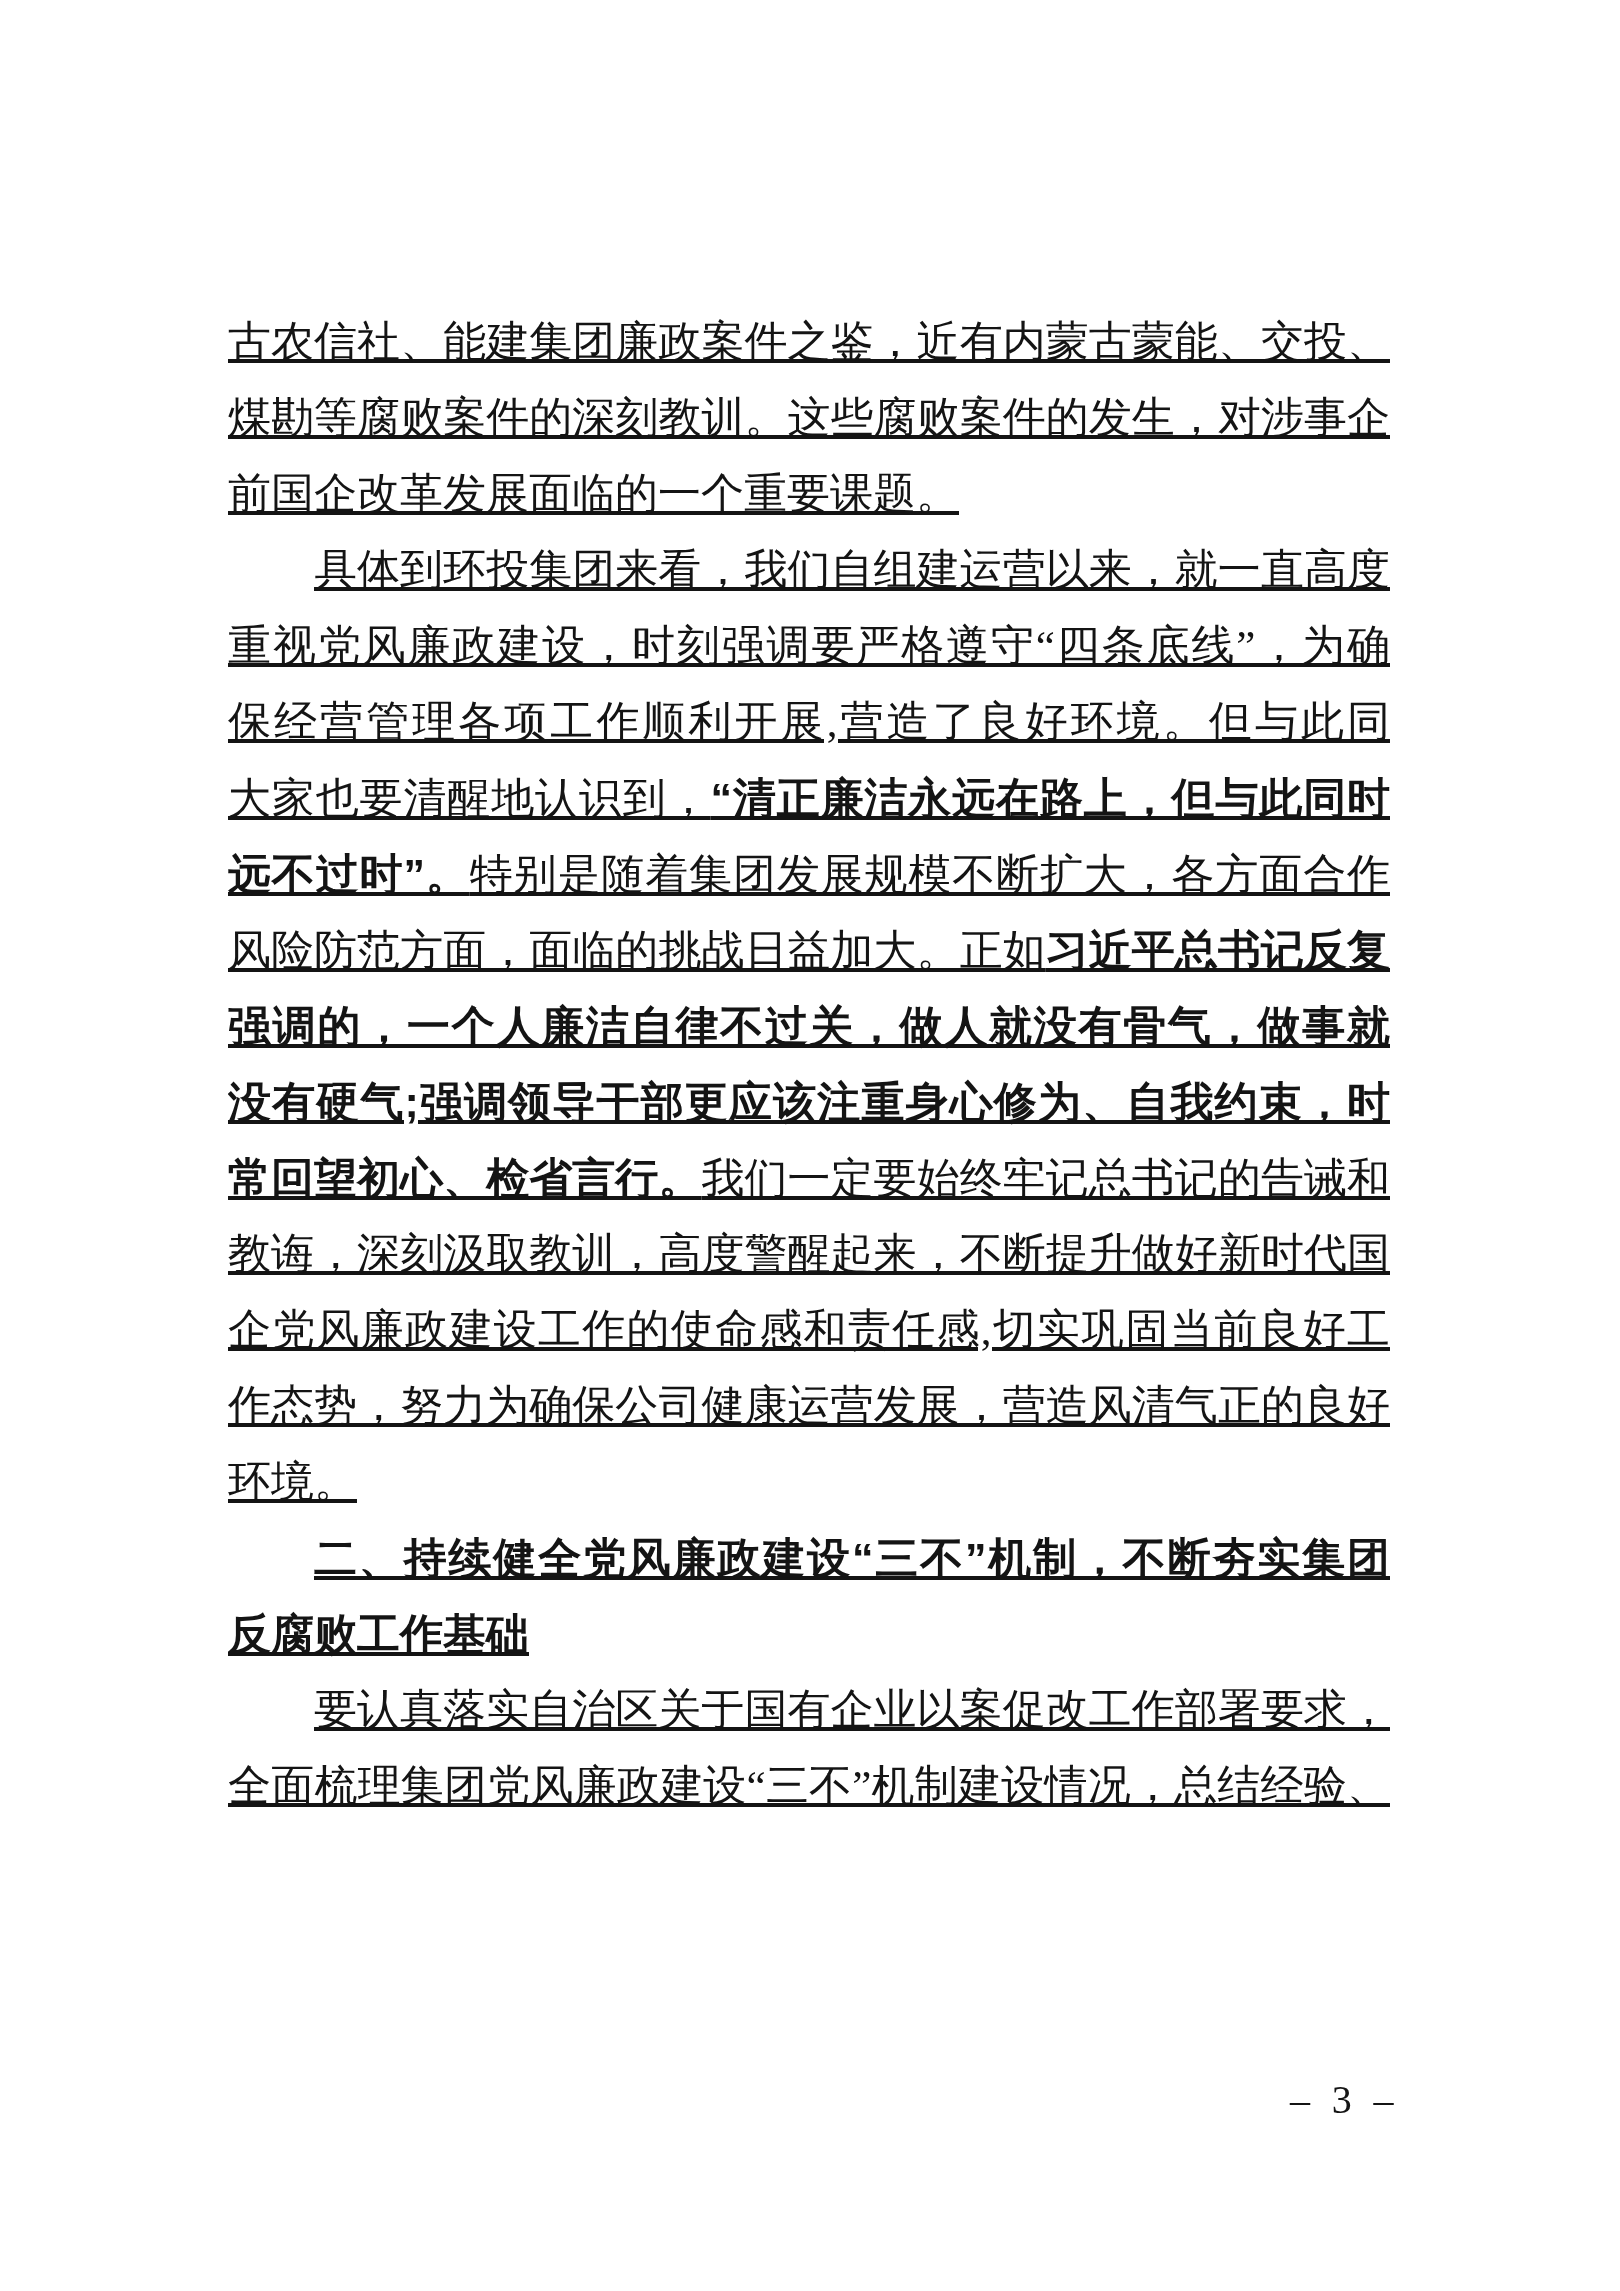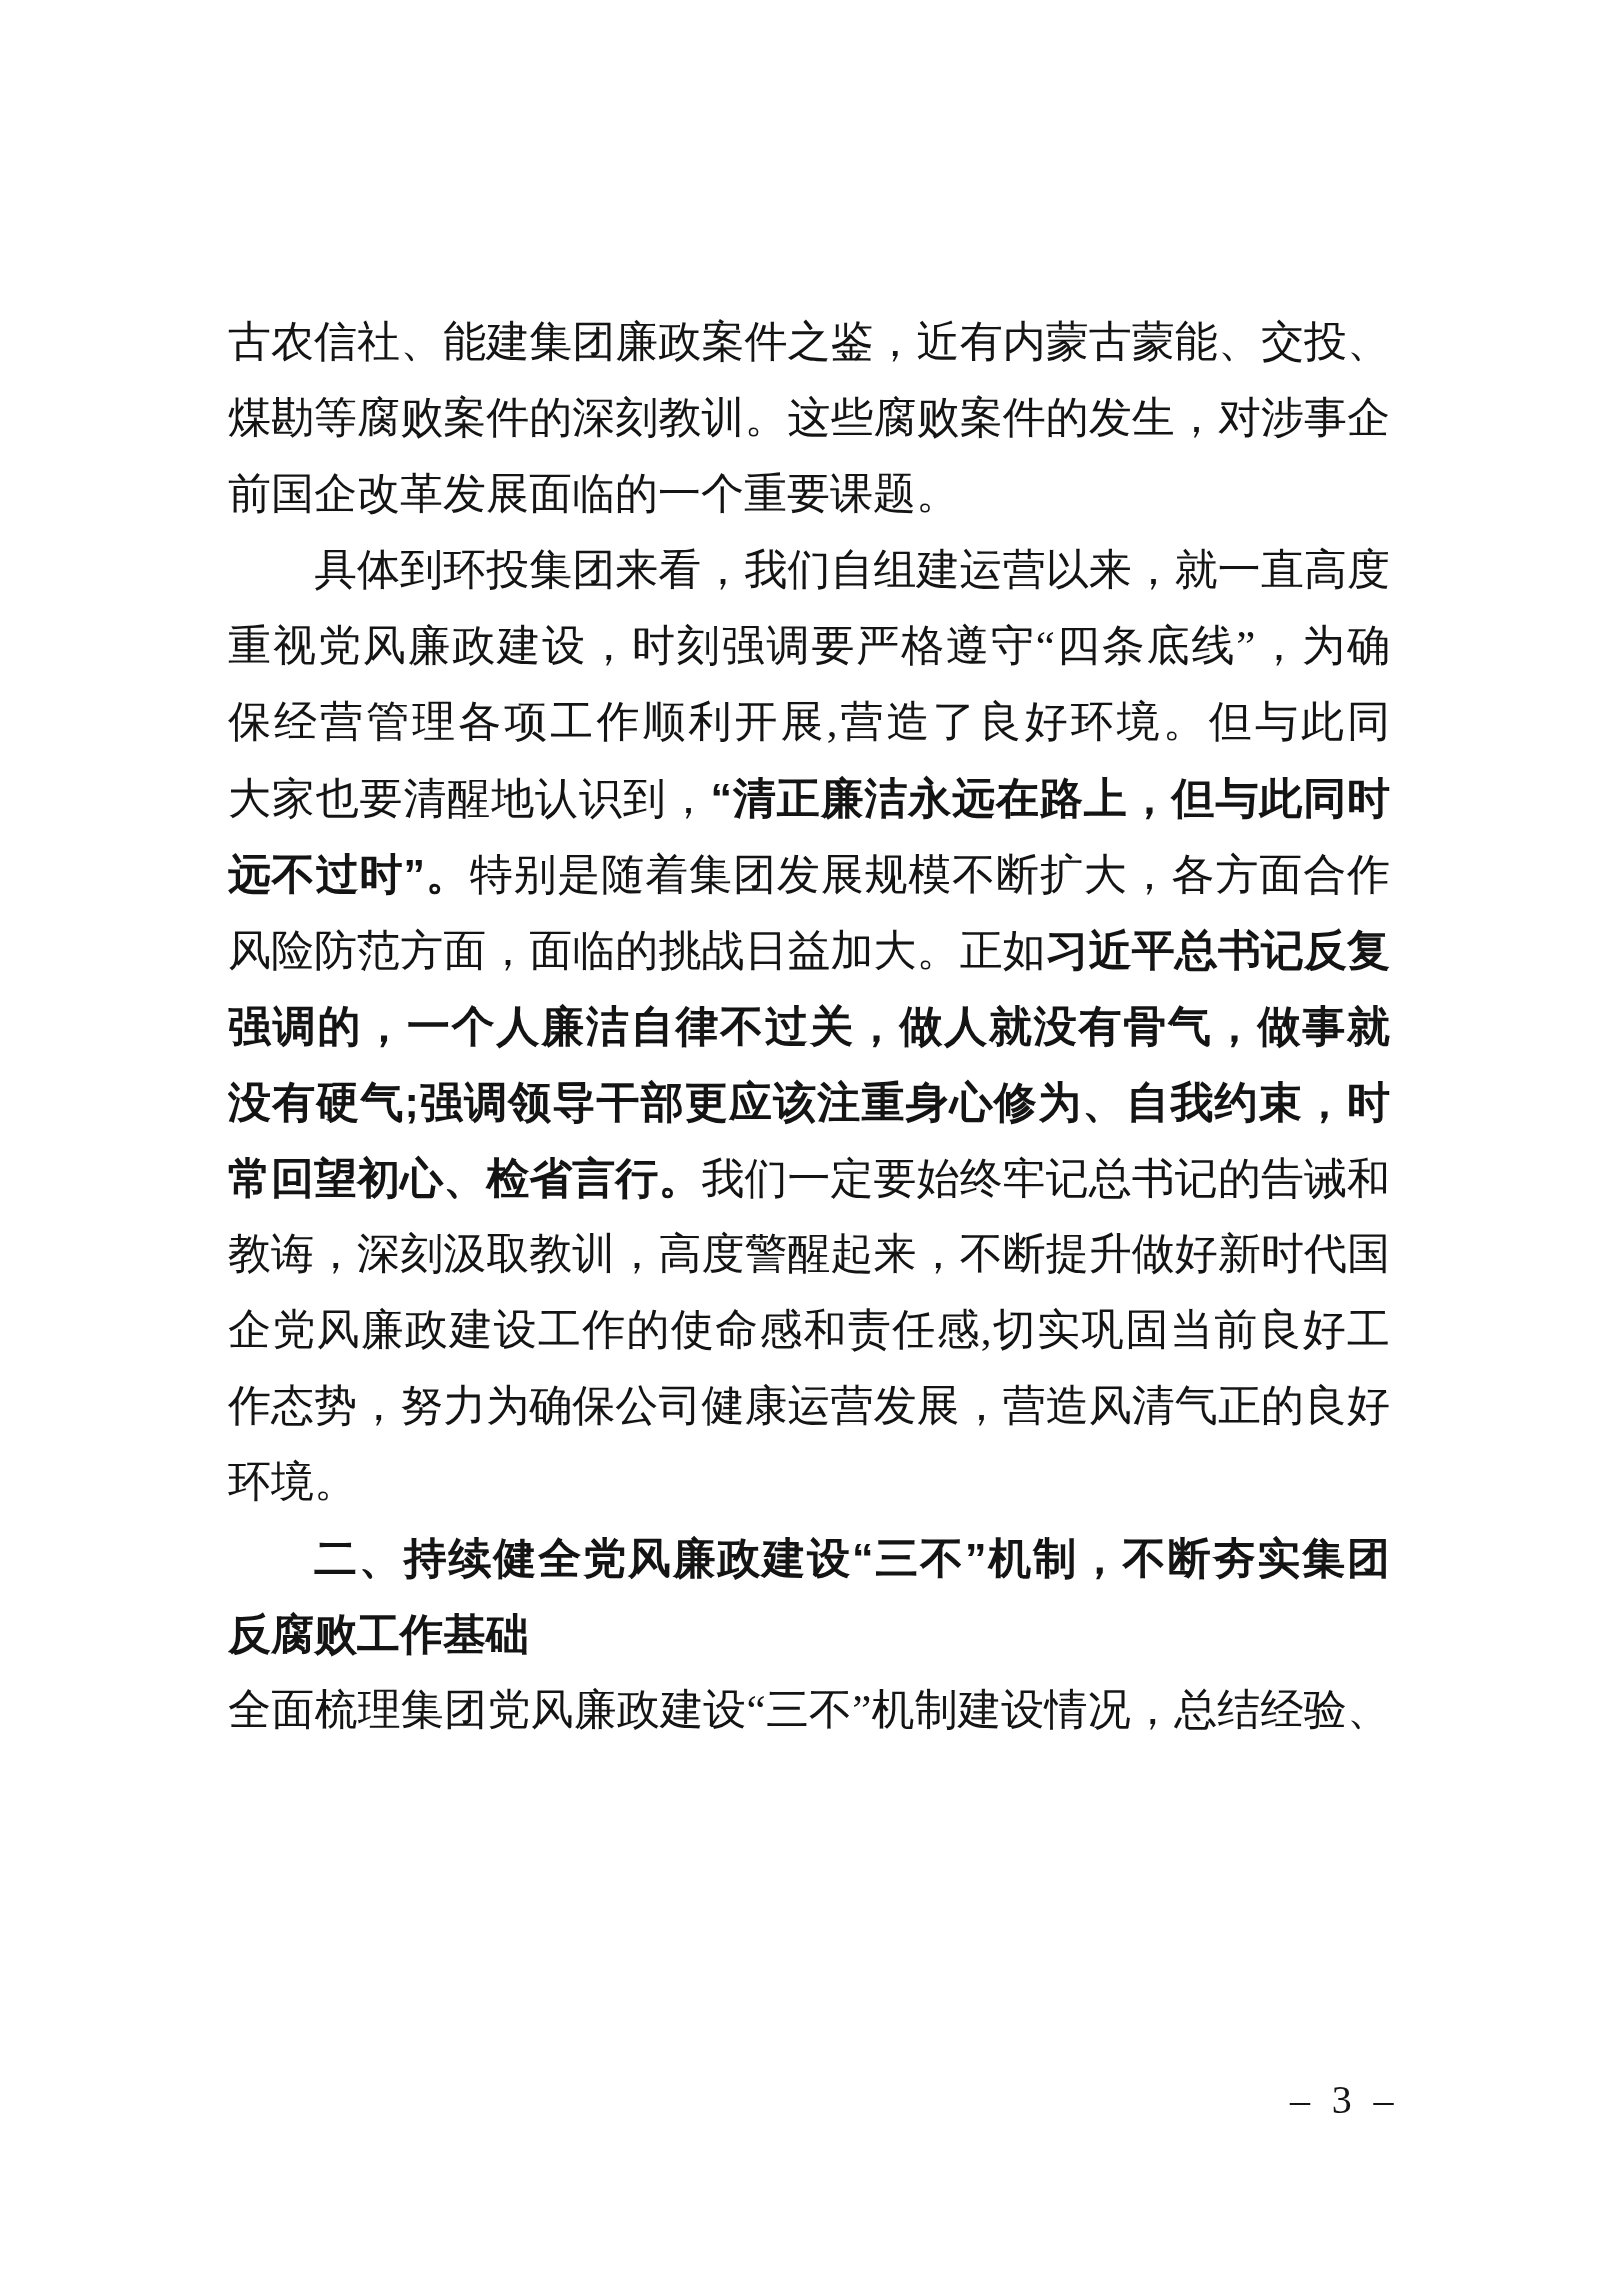--- a/index.html
+++ b/index.html
@@ -28,21 +28,21 @@
   .block { margin: 0; padding: 0; }
   .line {
     height: 76px;
     line-height: 76px;
     text-align: justify;
     text-justify: inter-character;
     overflow: hidden;
   }
   .line.full { text-align-last: justify; }
   .line.indent { text-indent: 86px; }
-  .seg { font-family: "Liberation Serif", serif; font-weight: 400; }
+  .seg { font-family: "Liberation Serif", serif; font-weight: 400; text-decoration: underline; }
   .seg.bold {
     font-family: "Liberation Sans", sans-serif;
     font-weight: 700;
   }
   .block.heading .seg {
     font-family: "Liberation Sans", sans-serif;
     font-weight: 700;
   }
   .page-number {
     position: absolute;
@@ -80,18 +80,19 @@
         <div class="line full"><span class="seg">教诲，深刻汲取教训，高度警醒起来，不断提升做好新时代国</span></div>
         <div class="line full"><span class="seg">企党风廉政建设工作的使命感和责任感,切实巩固当前良好工</span></div>
         <div class="line full"><span class="seg">作态势，努力为确保公司健康运营发展，营造风清气正的良好</span></div>
         <div class="line"><span class="seg">环境。</span></div>
       </div>
       <div class="block heading">
         <div class="line full indent"><span class="seg bold">二、持续健全党风廉政建设“三不”机制，不断夯实集团</span></div>
         <div class="line"><span class="seg bold">反腐败工作基础</span></div>
       </div>
       <div class="block body">
+        <div class="line full indent"><span class="seg">要认真落实自治区关于国有企业以案促改工作部署要求，</span></div>
         <div class="line full"><span class="seg">全面梳理集团党风廉政建设“三不”机制建设情况，总结经验、</span></div>
       </div>
     </div>
   <div class="page-number">– 3 –</div>
 </div>
 
 
 </body></html>

